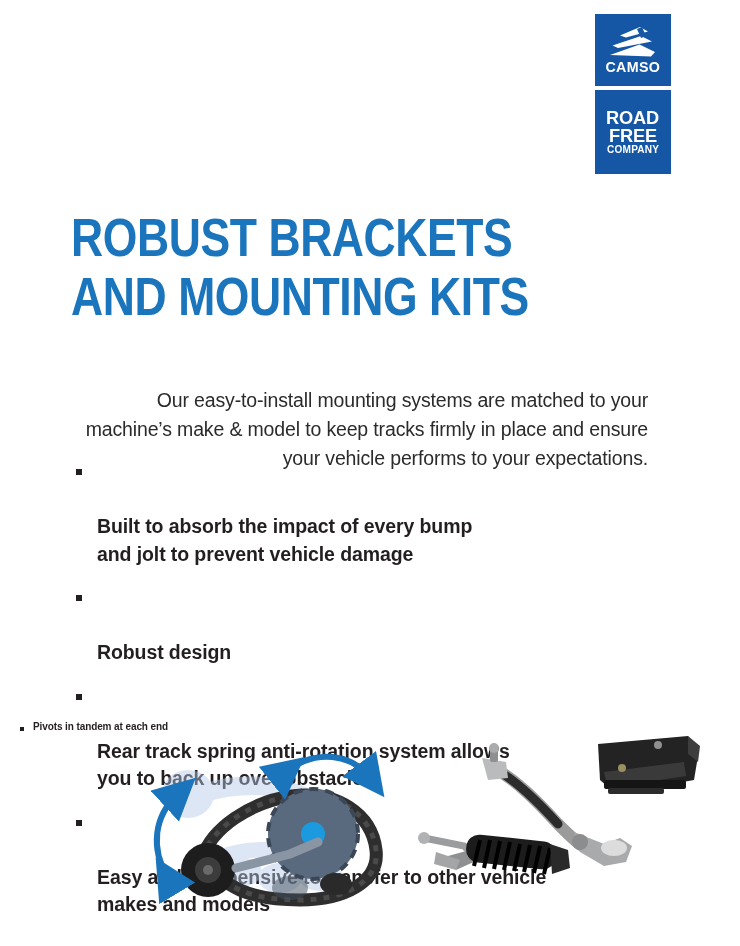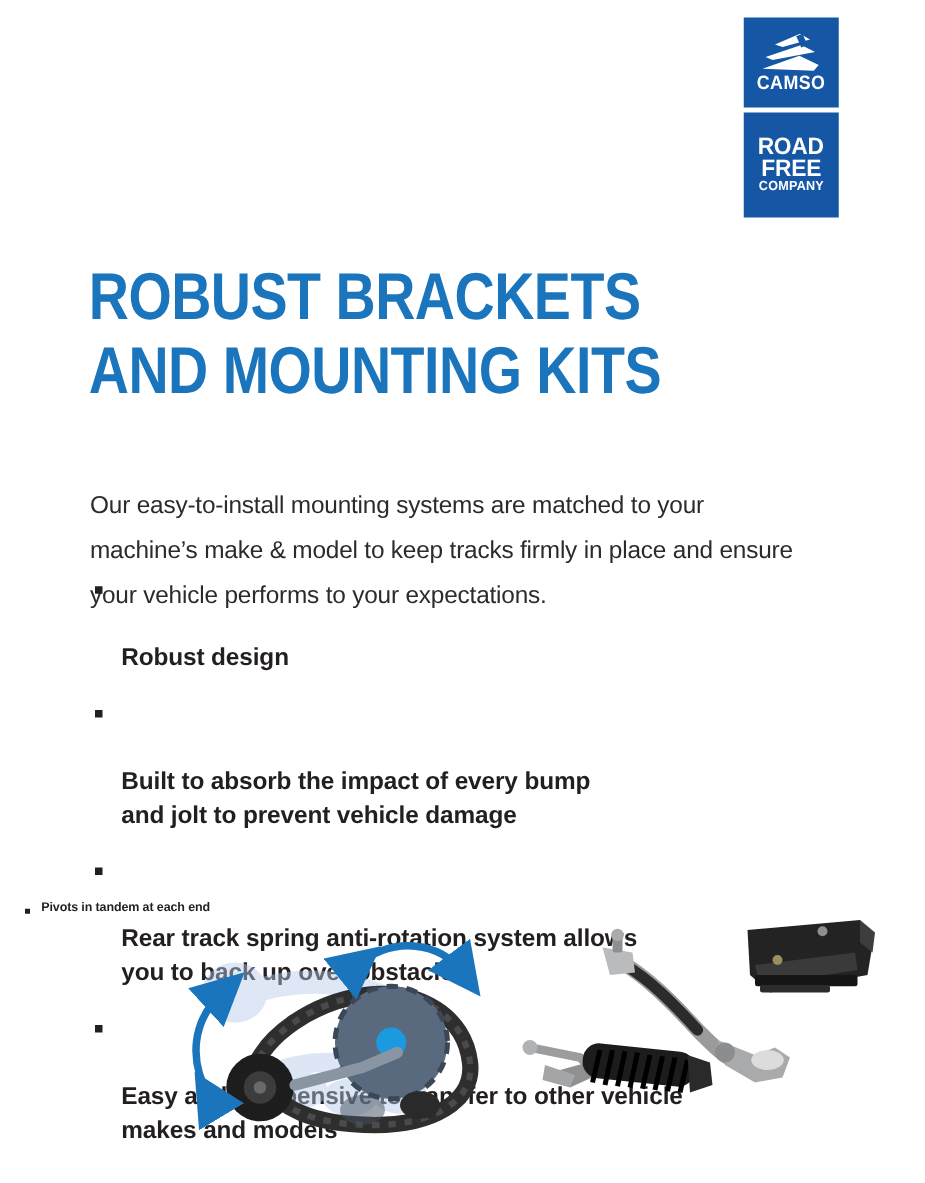--- a/index.html
+++ b/index.html
@@ -80,23 +80,24 @@
     white-space: pre-line;
   }
 
   
   .lede {
     position: absolute;
     left: 72px;
     top: 366px;
     width: 576px;
     font-size: 19.5px;
-    line-height: 36px;
+    line-height: 29px;
     color: #2b2b2b;
     letter-spacing: -0.15px;
+    text-align: right;
   }
 
   
   .bullets {
     position: absolute;
     left: 72px;
     top: 458px;
     width: 580px;
     list-style: none;
     margin: 0;
@@ -183,26 +184,26 @@
 </div>
 
 <h1 class="headline">ROBUST BRACKETS
 AND MOUNTING KITS</h1>
 
 <p class="lede">Our easy-to-install mounting systems are matched to your machine’s make &amp; model to keep tracks firmly in place and ensure your vehicle performs to your expectations.</p>
 
 <ul class="bullets">
   <li>
     <span class="sq"></span>
-    <span>Robust design</span>
+    <span>Built to absorb the impact of every bump
+and jolt to prevent vehicle damage</span>
   </li>
   <li>
     <span class="sq"></span>
-    <span>Built to absorb the impact of every bump
-and jolt to prevent vehicle damage</span>
+    <span>Robust design</span>
   </li>
   <li>
     <span class="sq"></span>
     <span>Rear track spring anti-rotation system allows
 you to back up over obstacles</span>
   </li>
   <li>
     <span class="sq"></span>
     <span>Easy and inexpensive to transfer to other vehicle
 makes and models</span>

